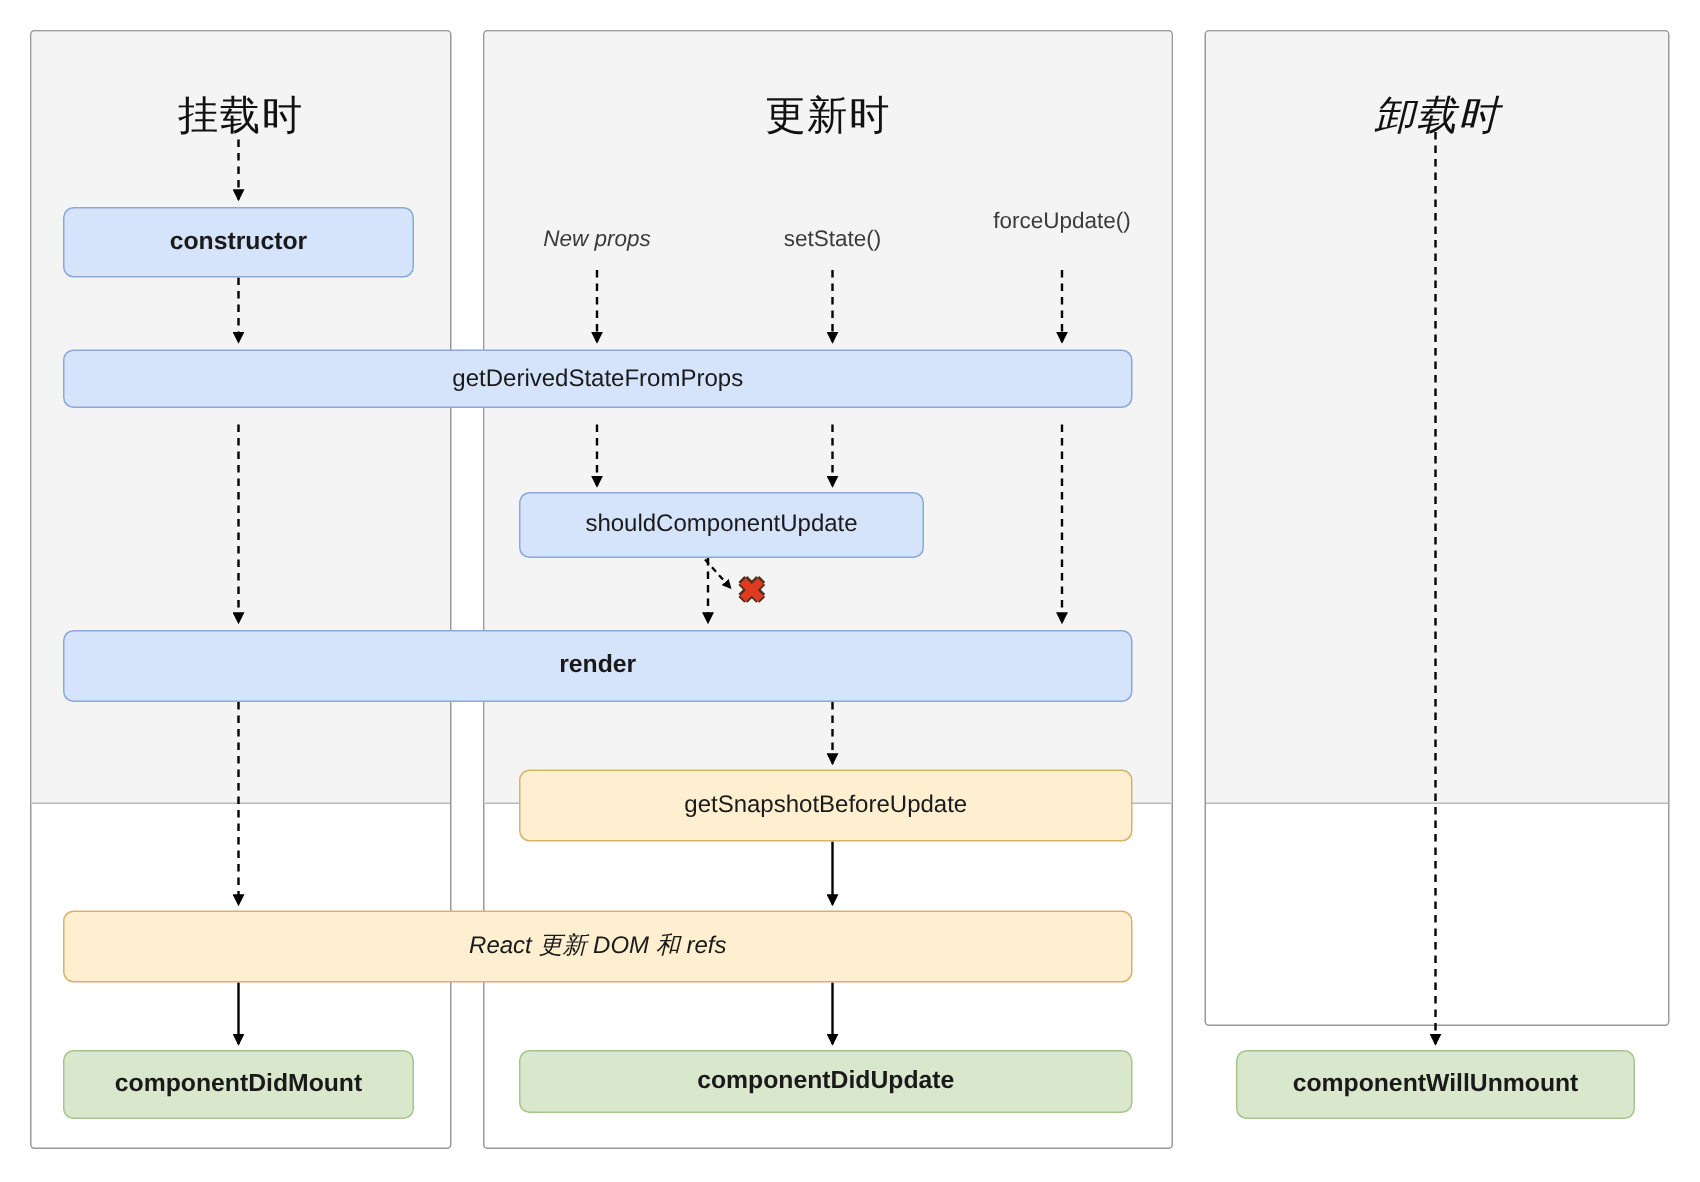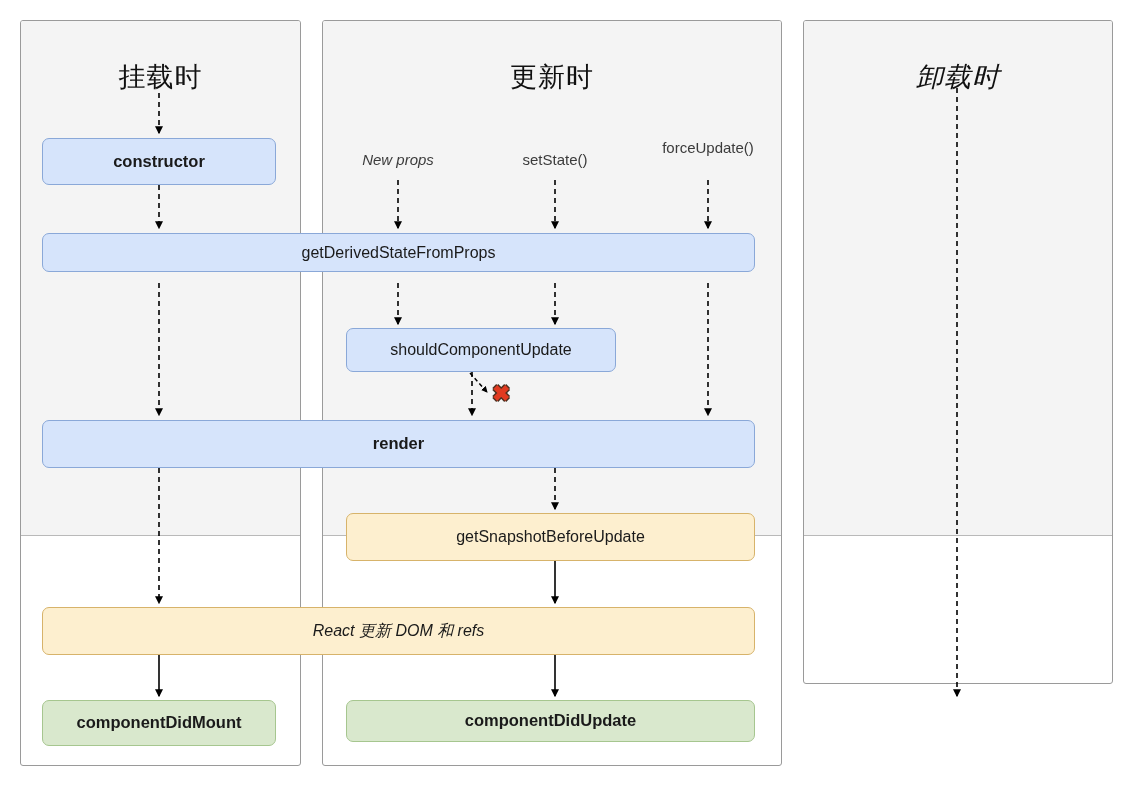--- a/index.html
+++ b/index.html
@@ -207,16 +207,17 @@
   <div class="node blue bold" style="left:42px; top:420px; width:713px; height:48px;">render</div>
 
   <div class="node yellow" style="left:346px; top:513px; width:409px; height:48px;">getSnapshotBeforeUpdate</div>
 
   <div class="node yellow italic" style="left:42px; top:607px; width:713px; height:48px;">React 更新 DOM 和 refs</div>
 
   <div class="node green bold" style="left:42px; top:700px; width:234px; height:46px;">componentDidMount</div>
 
   <div class="node green bold" style="left:346px; top:700px; width:409px; height:42px;">componentDidUpdate</div>
 
+  <div class="node green bold" style="left:824px; top:700px; width:266px; height:46px;">componentWillUnmount</div>
 
   <div class="xmark" style="left:492px; top:383px;">✖</div>
 
 </div>
 
 </body></html>

